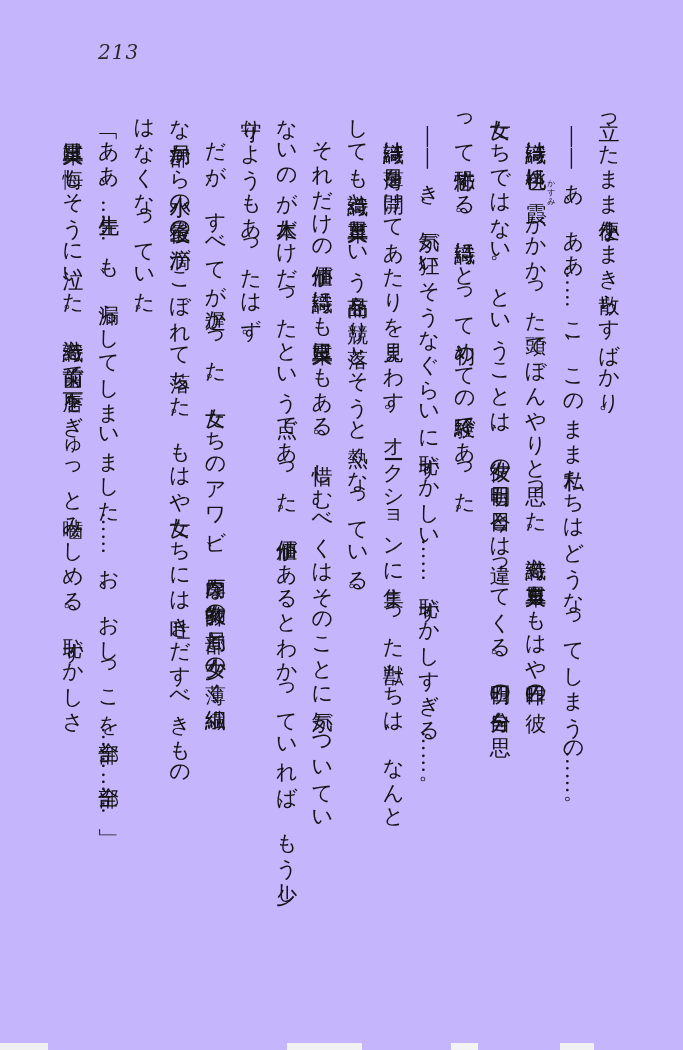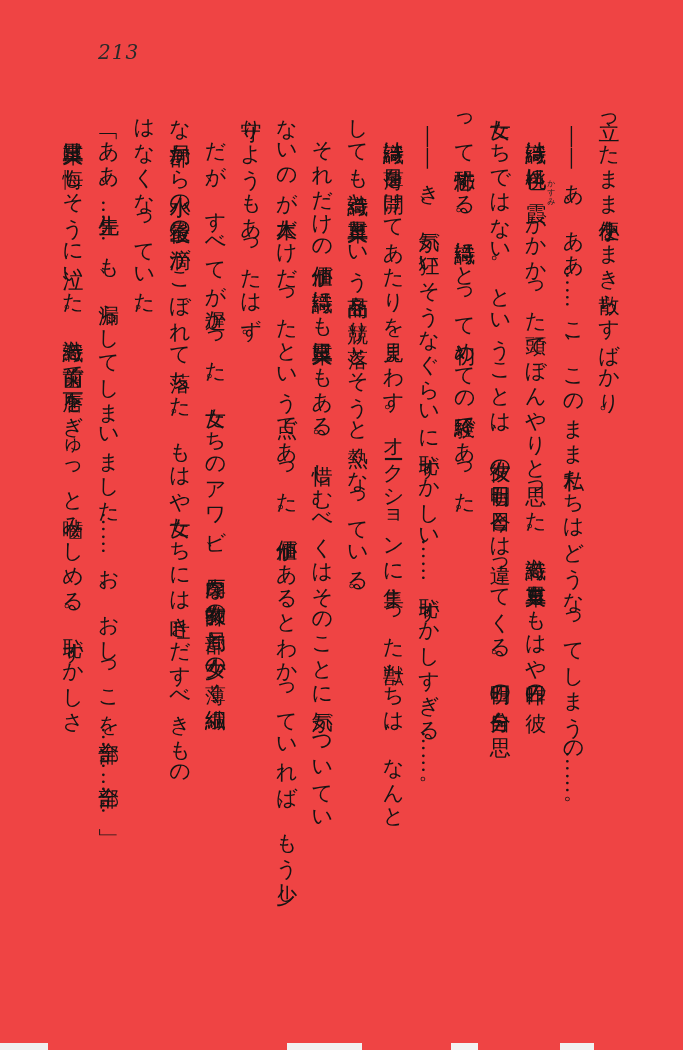--- a/index.html
+++ b/index.html
@@ -6,21 +6,21 @@
     margin: 0;
     padding: 0;
     width: 683px;
     height: 1050px;
     background: #ffffff;
     overflow: hidden;
   }
   .page {
     position: absolute;
     inset: 0;
-    background: #ef4444;
+    background: #c4b5fd;
     font-family: "DejaVu Serif", "Liberation Serif", serif;
   }
   .page-number {
     position: absolute;
     top: 40px;
     left: 98px;
     font-size: 20px;
     font-style: italic;
     color: #2a2a2a;
     letter-spacing: 1px;

